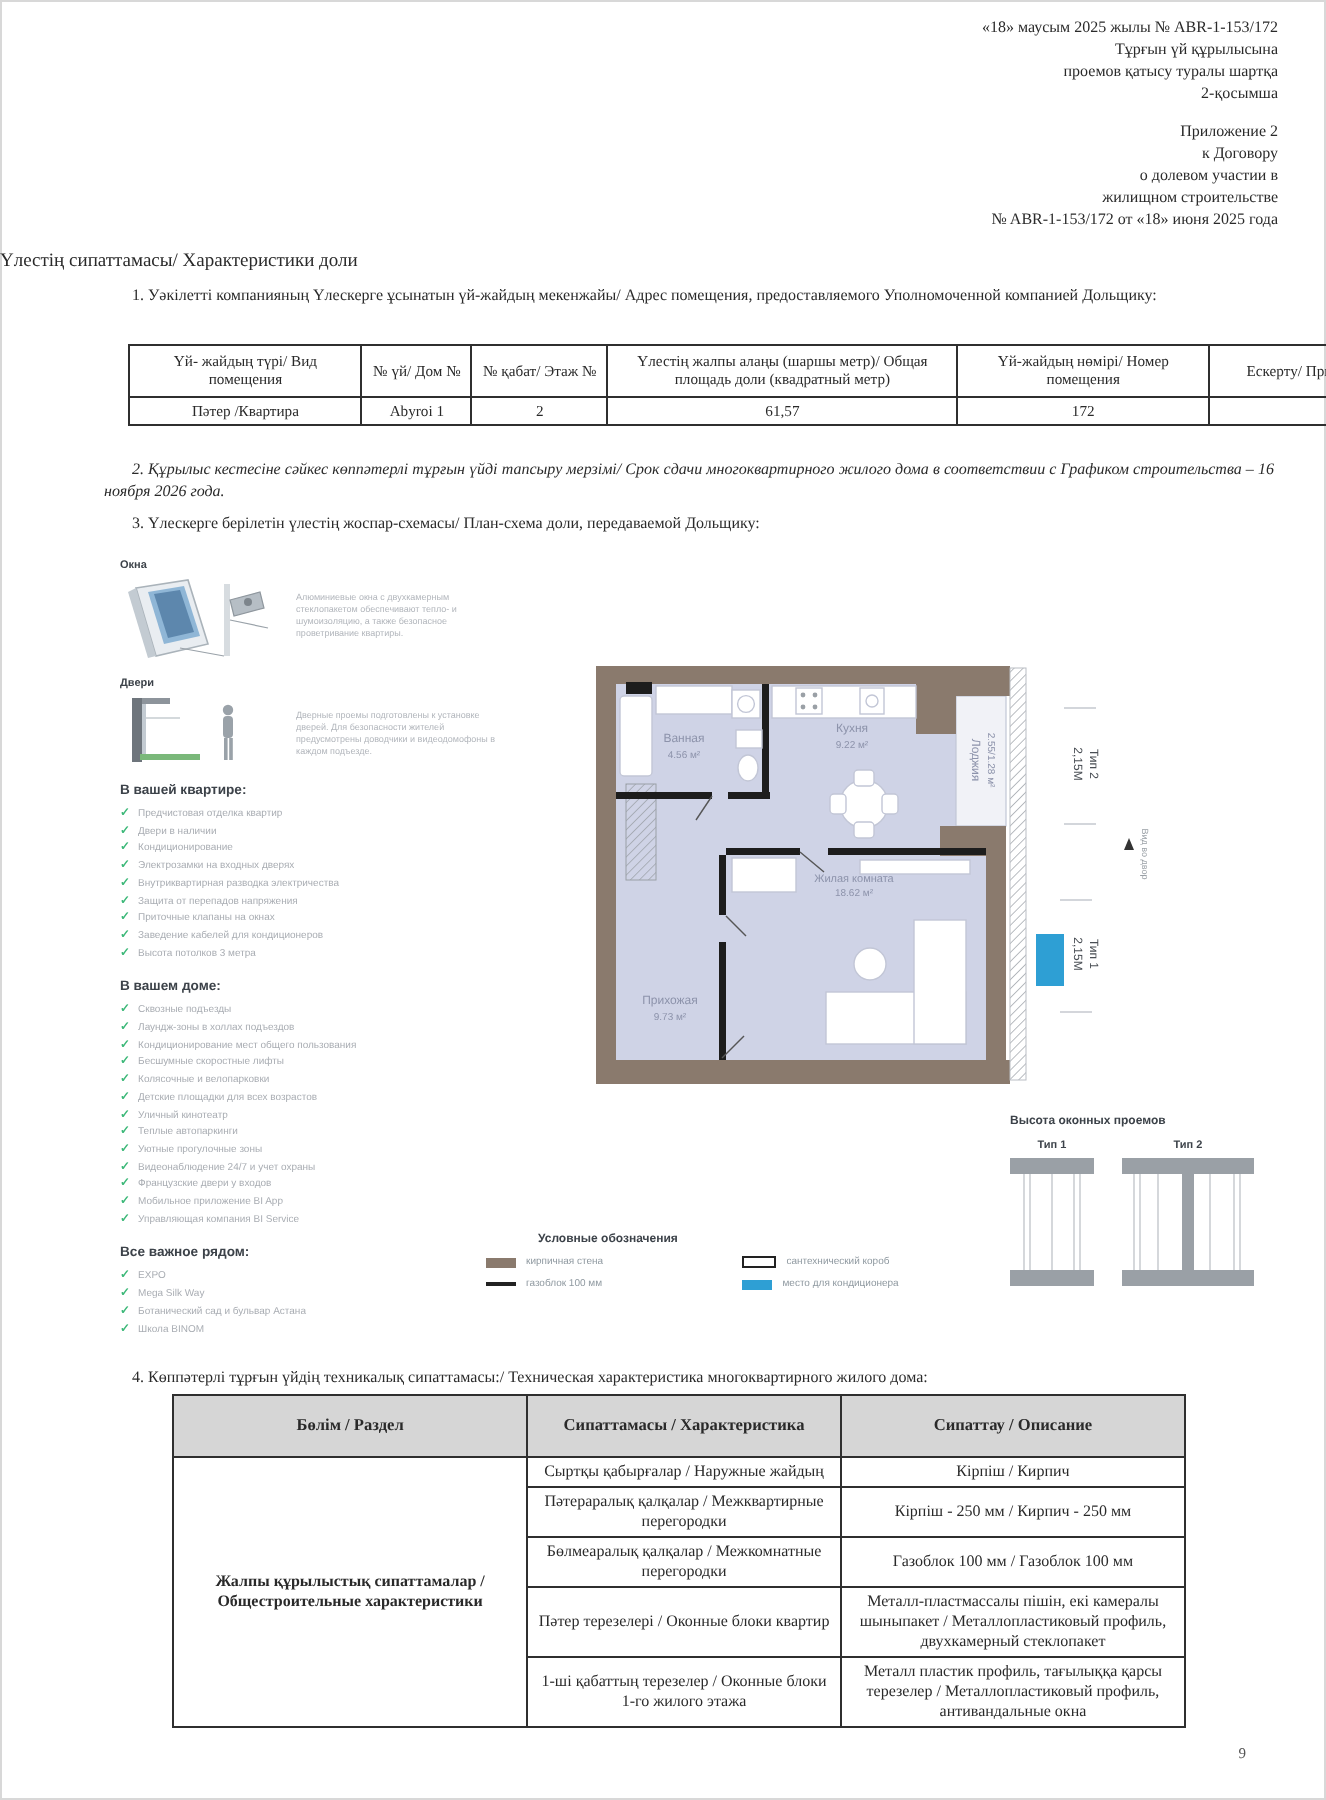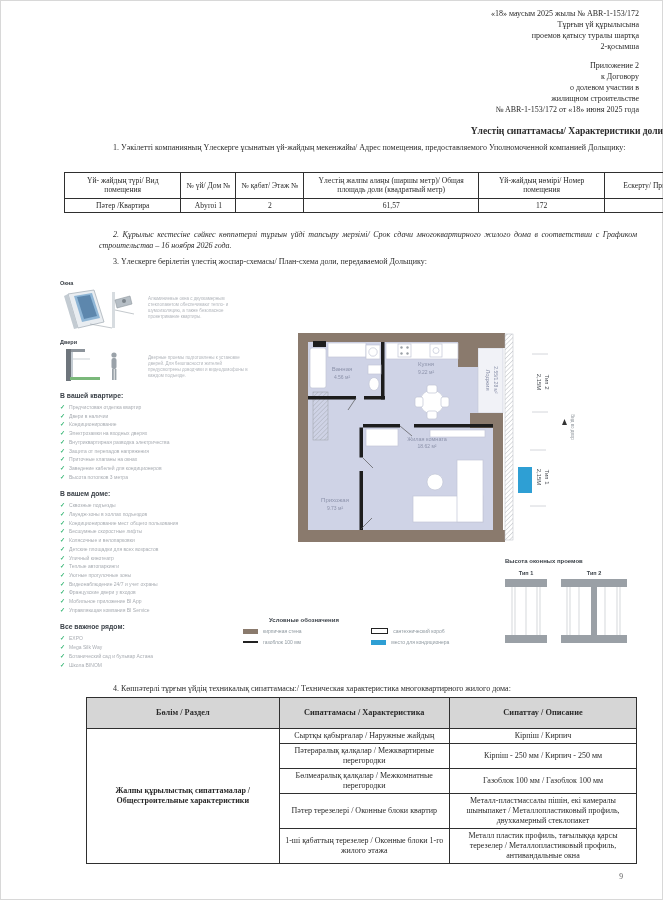--- a/index.html
+++ b/index.html
@@ -5,28 +5,28 @@
   html,body{margin:0;padding:0;}
   body{
     width:663px;height:900px;position:relative;background:#ffffff;
     font-family:"Liberation Serif", serif;color:#2a2a2a;overflow:hidden;
   }
   .page-frame{position:absolute;inset:0;border:1px solid #d8d8d8;pointer-events:none;}
   .abs{position:absolute;}
   
   .hdr{font-size:8px;line-height:1.38;text-align:right;color:#2a2a2a;}
   
-  .doc-title{top:126px;left:0;right:0;text-align:right;font-weight:bold;font-size:9.5px;}
-  .para{font-size:8px;line-height:1.32;text-align:justify;text-indent:14px;margin-left:47px;}
+  .doc-title{top:126px;left:0;right:0;text-align:left;font-weight:normal;font-size:9.5px;}
+  .para{font-size:8px;line-height:1.32;text-align:justify;text-indent:14px;}
   
   table{border-collapse:collapse;table-layout:fixed;font-size:7.6px;}
   td,th{border:1px solid #2f2f2f;padding:2px 3px;text-align:center;vertical-align:middle;line-height:1.25;}
   .t1{width:648px;}
   .t1 th{font-weight:normal;padding:3px 3px;}
-  .t2{width:551px;font-size:8px;}
+  .t2{width:507px;font-size:8px;}
   .t2 th{background:#d6d6d6;font-weight:bold;font-size:8.3px;padding:10px 4px;}
   .t2 .section-cell{font-weight:bold;text-align:center;}
   
   .leftcol{left:60px;top:2px;width:208px;font-family:"Liberation Sans", sans-serif;}
   .illu-label{font-size:5.5px;font-weight:bold;color:#3c4249;margin-bottom:2px;}
   .illu-block{display:flex;gap:12px;margin-bottom:7px;}
   .illu-caption{width:100px;font-size:4.5px;line-height:1.35;color:#b2b6bc;padding-top:8px;}
   .cl-title{font-size:6.8px;font-weight:bold;color:#3c4249;margin:9px 0 4px 0;}
   .cl-item{display:flex;gap:4px;align-items:flex-start;line-height:8.7px;}
   .check{color:#3cb878;font-size:6px;font-weight:bold;}

